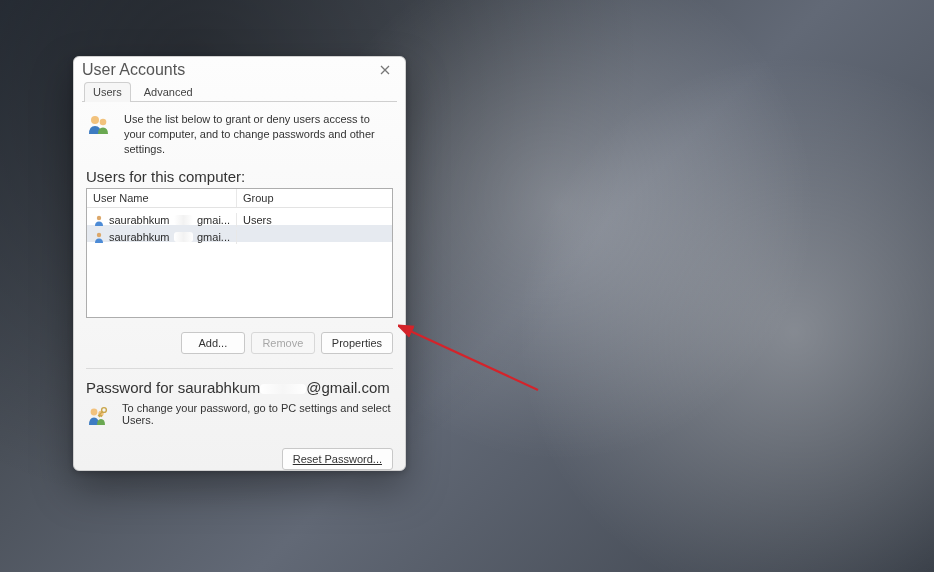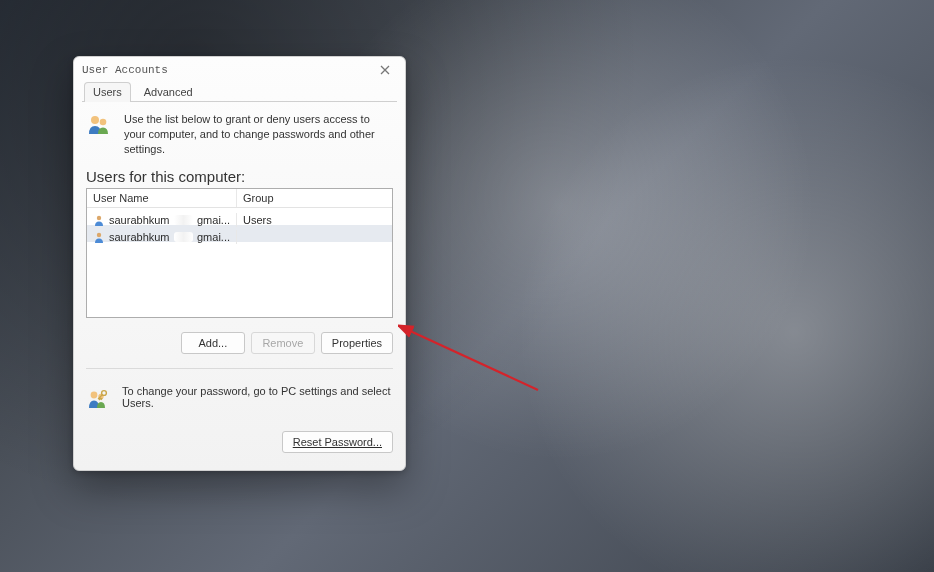--- a/index.html
+++ b/index.html
@@ -13,21 +13,21 @@
       linear-gradient(135deg, #2f3640 0%, #4a5059 30%, #626976 55%, #3b414a 100%);
   }
   .dialog {
     position: absolute; left: 73px; top: 56px; width: 333px; height: 415px;
     background: linear-gradient(#fdfdfd,#f2f2f2);
     border: 1px solid #d0d0d0; border-radius: 6px;
     box-shadow: 0 18px 40px rgba(0,0,0,.35), 0 2px 6px rgba(0,0,0,.2);
     display: flex; flex-direction: column;
   }
   .titlebar { height: 26px; display:flex; align-items:center; padding: 0 8px; }
-  .titlebar .title { color:#555; font-size:11px;font-family:Liberation Mono, monospace; }
+  .titlebar .title { color:#555; font-size:16px; }
   .titlebar .close { margin-left:auto; width:24px; height:18px; display:flex; align-items:center; justify-content:center; color:#888; cursor:default; }
   .titlebar .close svg { width:10px; height:10px; }
   .tabs { display:flex; gap:4px; padding: 0 10px; margin-top: -2px; }
   .tab { padding: 3px 8px 4px; font-size:11px; color:#444; border:1px solid transparent; border-bottom:none; border-radius:4px 4px 0 0; position:relative; top:1px; }
   .tab.active { background:#f6f6f6; border-color:#cfcfcf; z-index:2; }
   .tabstrip-line { height:1px; background:#cfcfcf; margin: 0 8px; }
   .panel { padding: 10px 12px 0 12px; flex:1; display:flex; flex-direction:column; }
   .intro { display:flex; gap:12px; margin-bottom:11px; }
   .intro .icon { flex:0 0 auto; }
   .intro .txt { font-size:11px; line-height:1.35; color:#333; }
@@ -133,20 +133,23 @@
 
       <div class="btnrow">
         <div class="btn">Add...</div>
         <div class="btn disabled">Remove</div>
         <div class="btn">Properties</div>
       </div>
 
       <div class="separator"></div>
 
       <div class="pw-section">
+        <div class="label">
+          <span>Password for saurabhkum</span><span class="redaction"></span><span>@gmail.com</span>
+        </div>
         <div class="pw-row">
           <span class="icon">
             <svg width="24" height="24" viewBox="0 0 24 24">
               <circle cx="8" cy="8" r="3.4" fill="#f2c27d"></circle>
               <path d="M3 21 Q3 13.5 8 13.5 Q13 13.5 13 21 Z" fill="#3e7cc2"></path>
               <circle cx="15" cy="9.5" r="2.7" fill="#f2c27d"></circle>
               <path d="M11 21 Q11 15 15 15 Q19 15 19 21 Z" fill="#6aa851"></path>
               <circle cx="18" cy="6" r="2.4" fill="none" stroke="#caa64a" stroke-width="1.4"></circle>
               <path d="M16.4 7.6 L12.5 11.5 l1 1 l1-1 l.8.8 l1-1" fill="none" stroke="#caa64a" stroke-width="1.3"></path>
             </svg>

